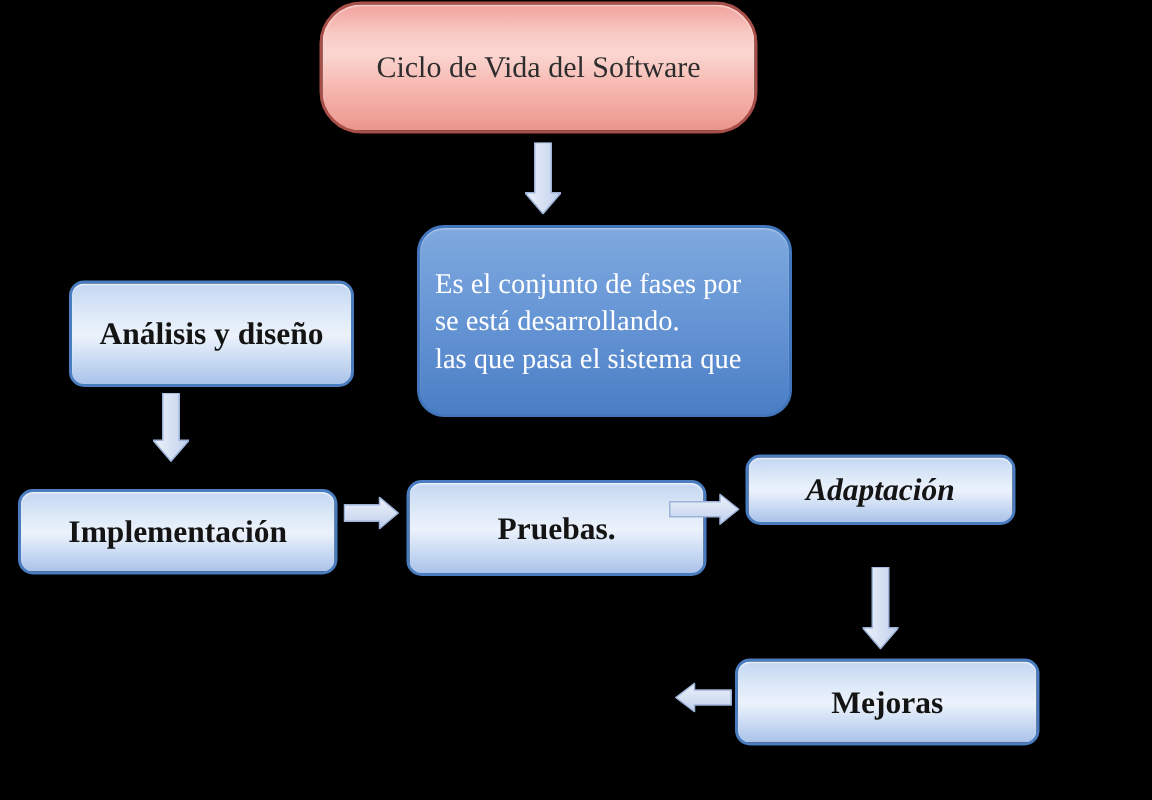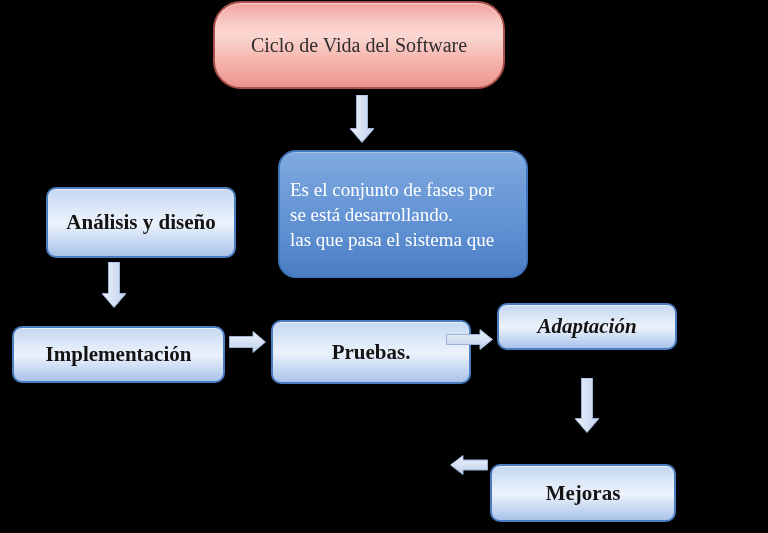--- a/index.html
+++ b/index.html
@@ -59,21 +59,21 @@
     box-shadow: 0 3px 3px rgba(0,0,0,0.55), inset 0 1px 1px rgba(255,255,255,0.7);
     color: #141414;
     font-size: 21px;
     font-weight: bold;
   }
   .analysis-box       { left: 18px;  top: 187px; width: 190px; height: 71px; margin-left: 28px; }
   .implementation-box { left: 12px;  top: 326px; width: 213px; height: 57px; }
   .testing-box        { left: 271px; top: 308px; width: 200px; height: 64px; margin-top: 12px; }
   .adaptation-box     { left: 497px; top: 303px; width: 180px; height: 47px; font-style: italic; }
   .corrections-box    { left: 253px; top: 439px; width: 194px; height: 56px; }
-  .improvements-box   { left: 490px; top: 464px; width: 186px; height: 58px; }
+  .improvements-box   { left: 490px; top: 439px; width: 203px; height: 58px; }
   .arrow {
     position: absolute;
     display: block;
   }
 </style>
 </head>
 <body>
 
 <div id="canvas">
 

